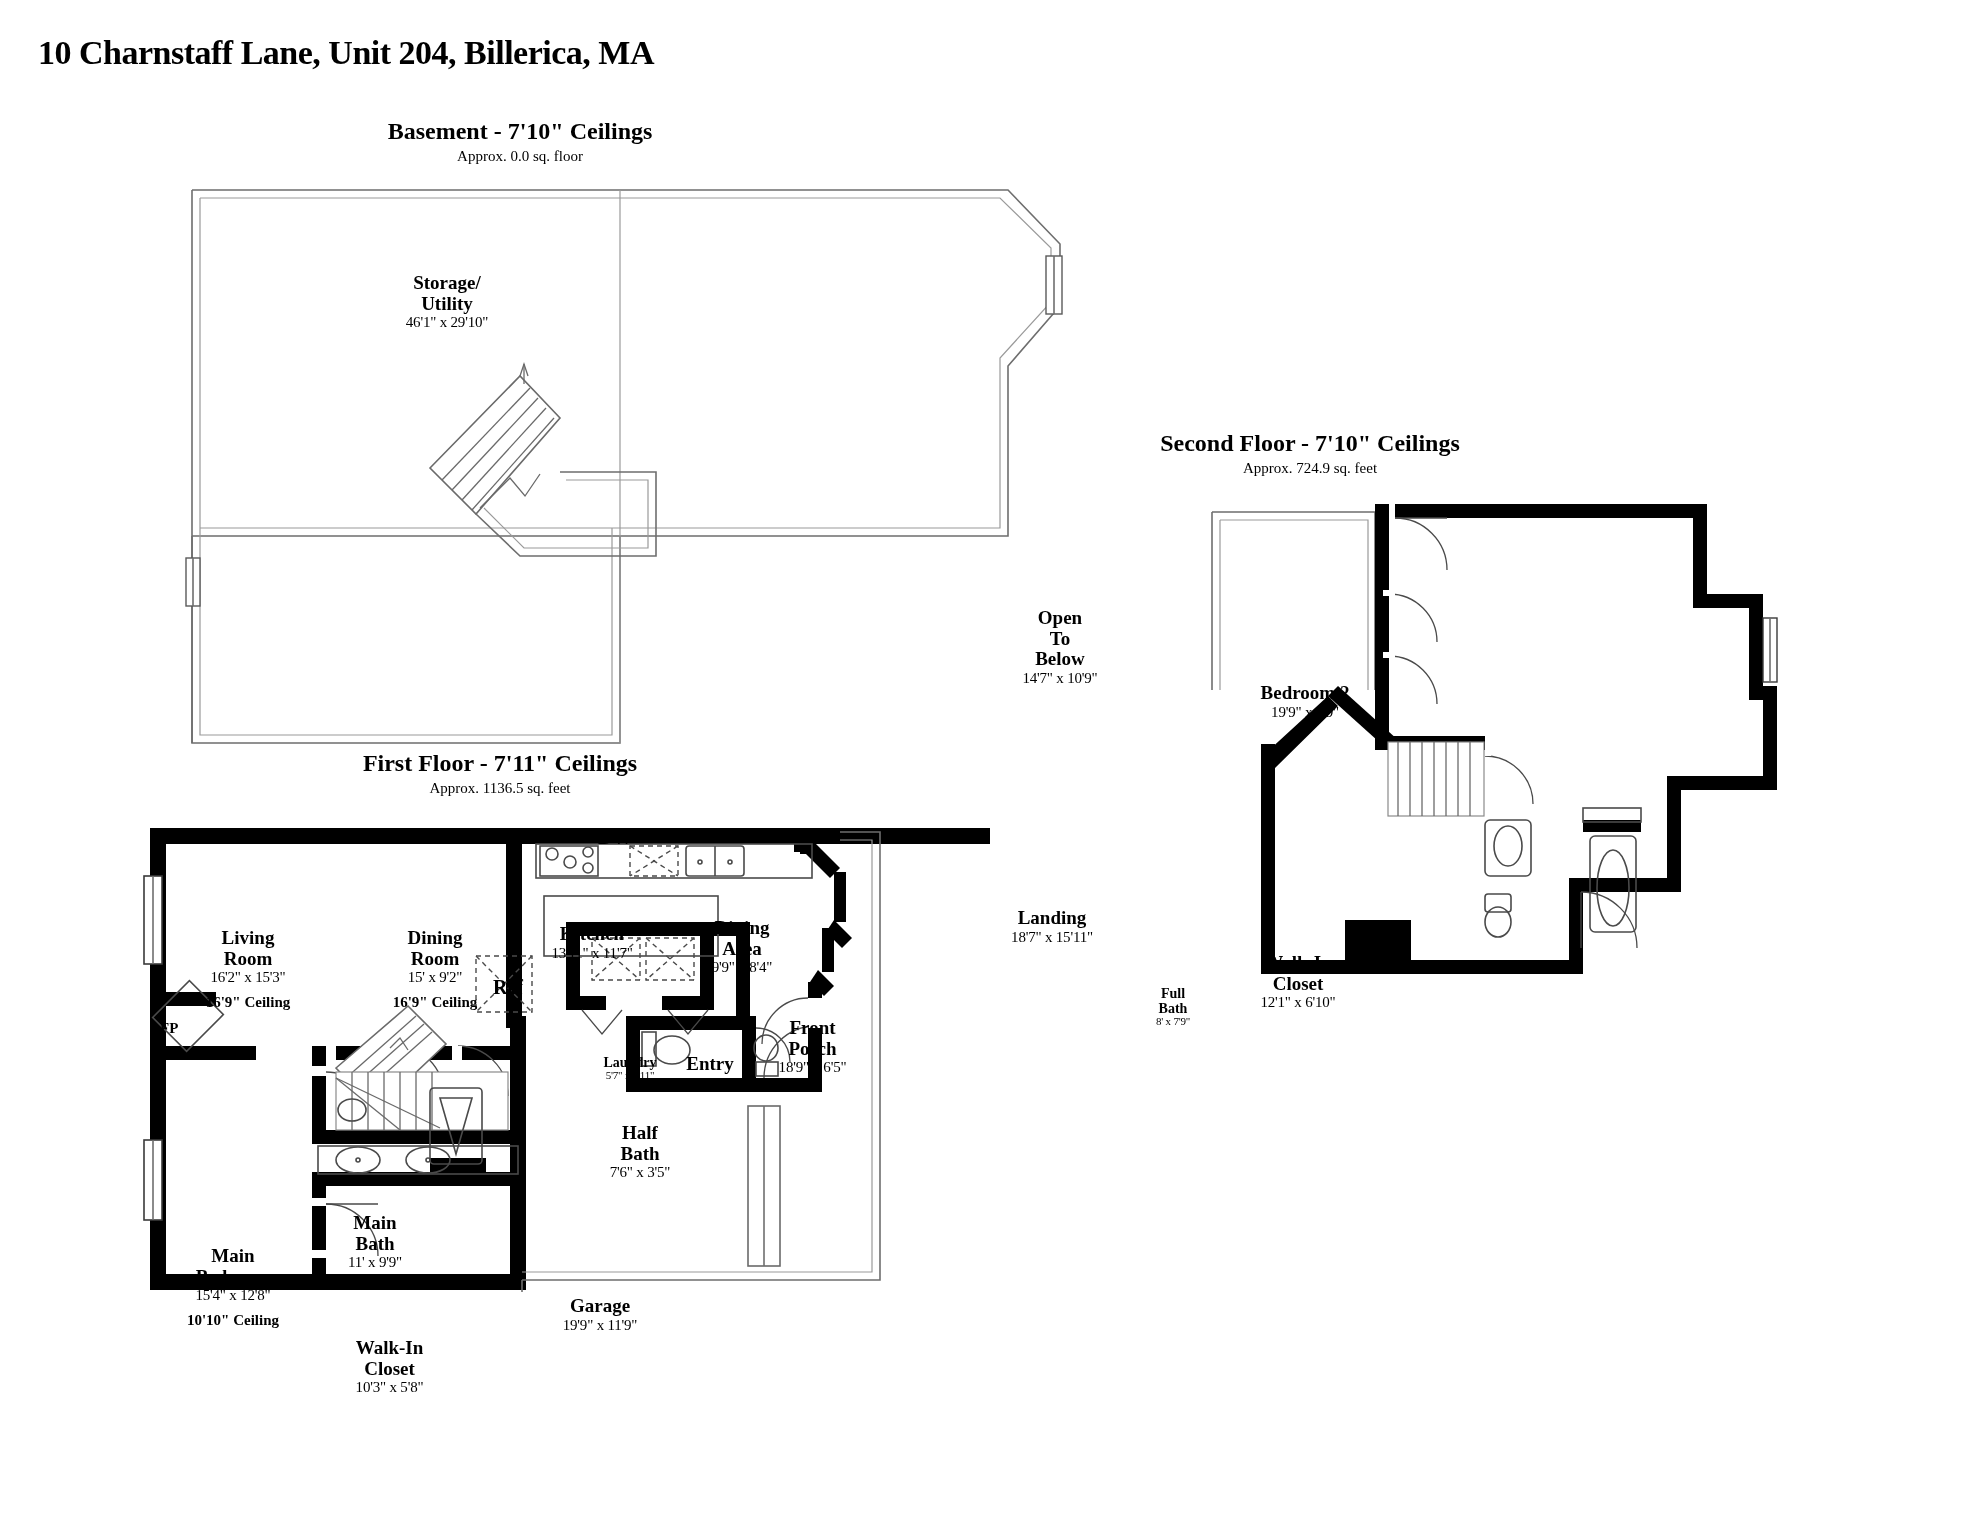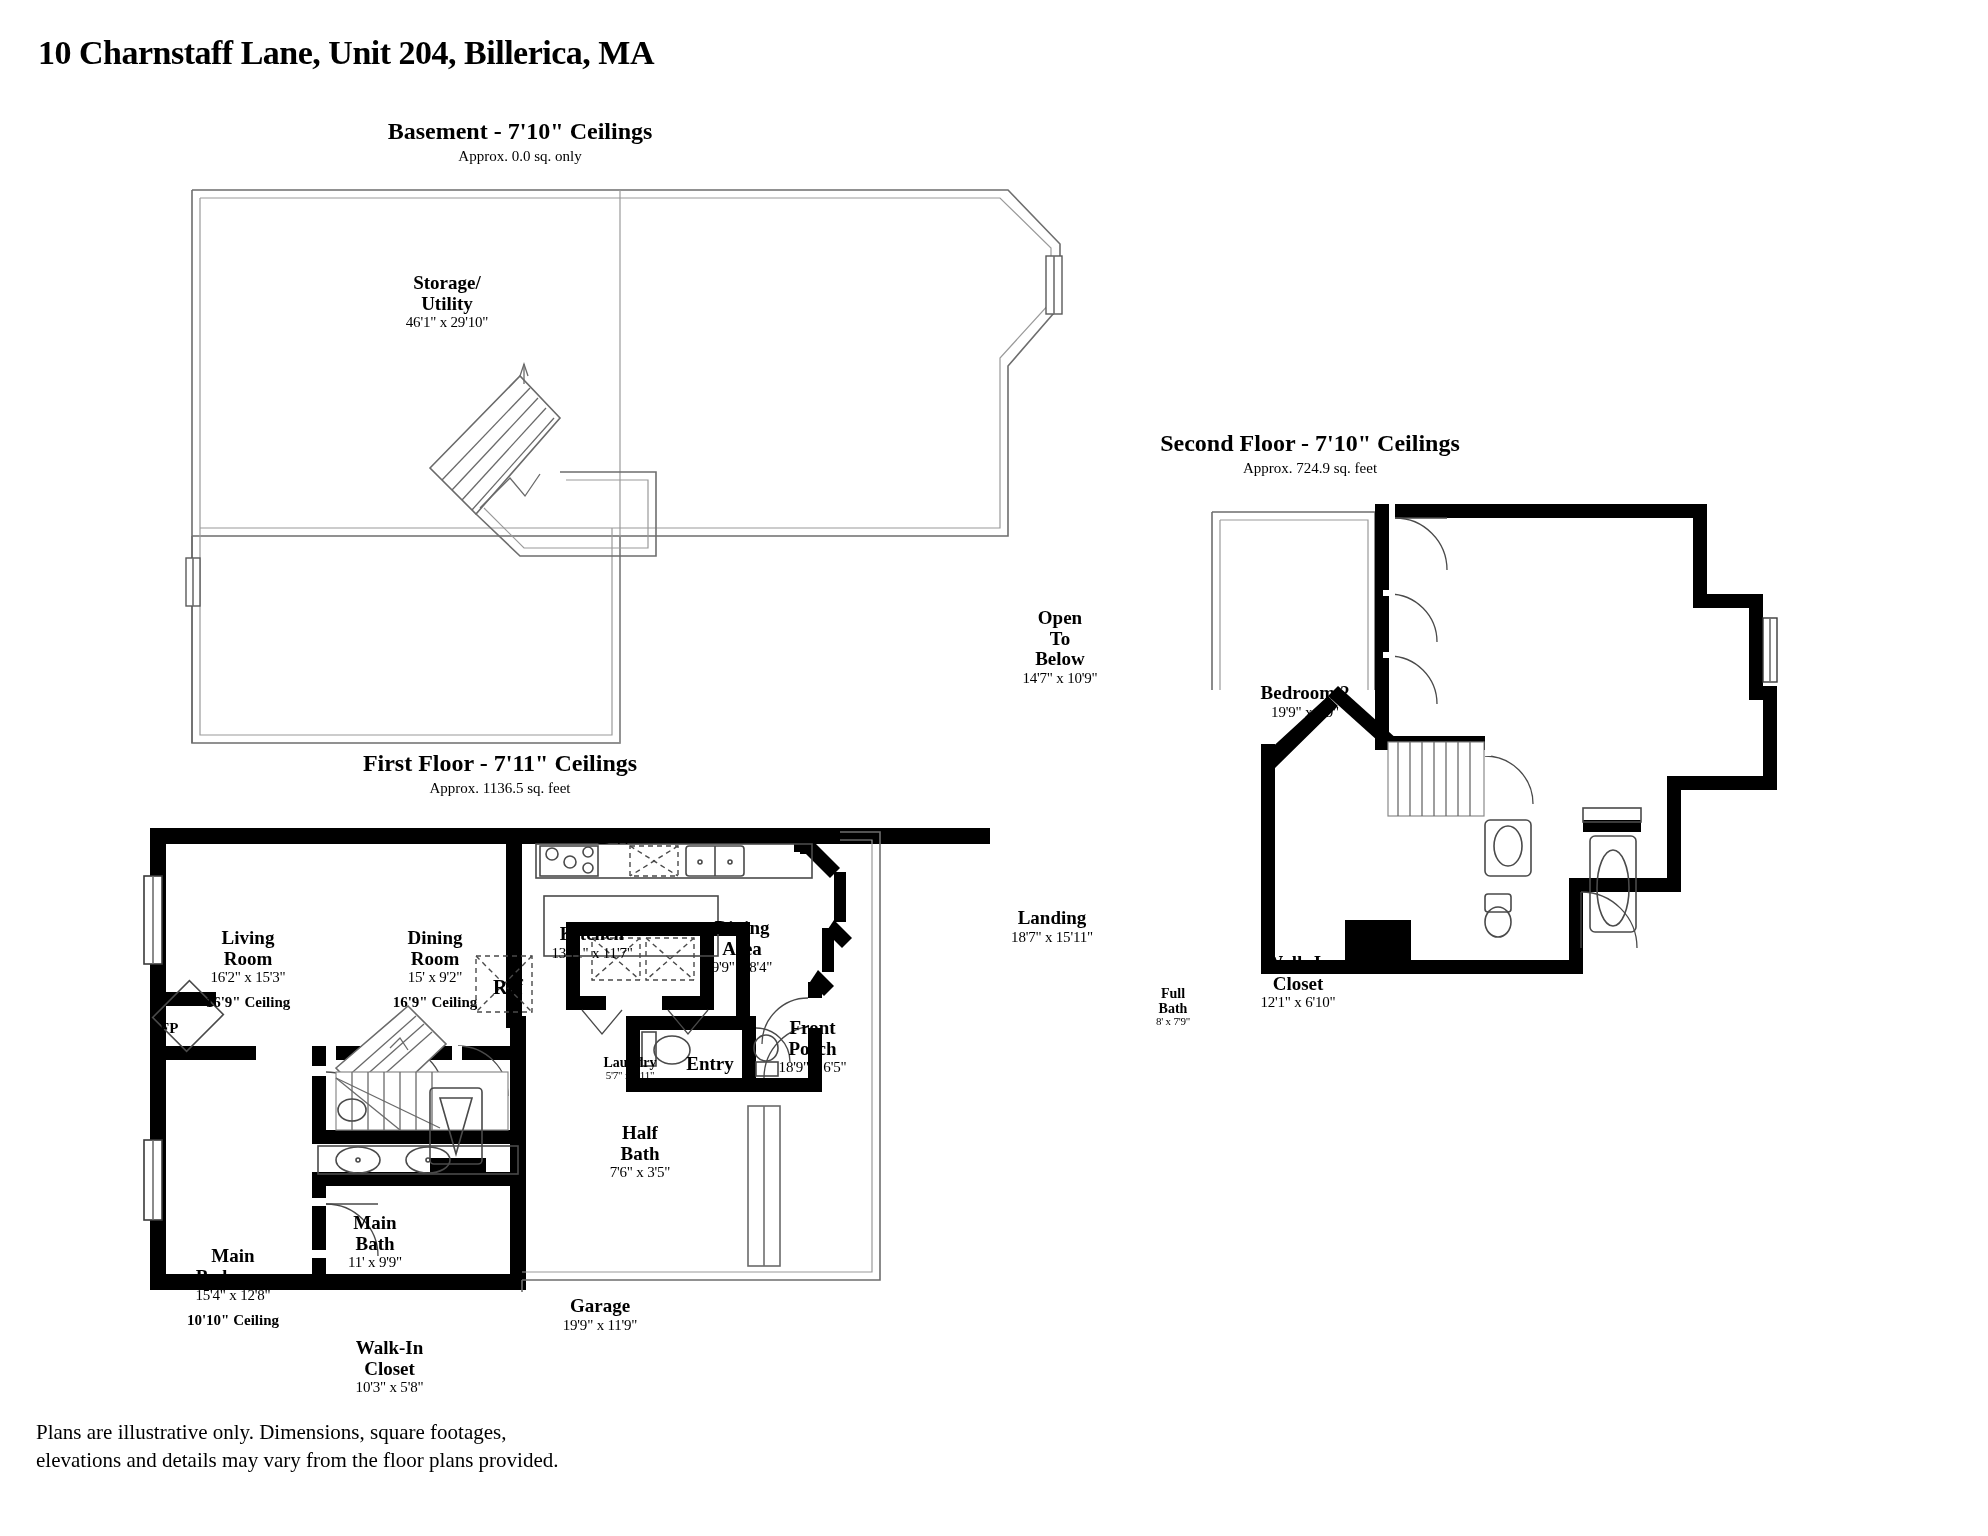--- a/index.html
+++ b/index.html
@@ -54,21 +54,21 @@
 </style>
 </head>
 <body>
 
 <div id="stage">
 
   <div class="abs" id="page-title">10 Charnstaff Lane, Unit 204, Billerica, MA</div>
 
   <div class="abs title-block" style="left:240px;top:118px;width:560px;">
     <div class="plan-title">Basement - 7'10" Ceilings</div>
-    <div class="plan-sub">Approx. 0.0 sq. only</div>
+    <div class="plan-sub">Approx. 0.0 sq. floor</div>
   </div>
 
   <svg class="abs" style="left:180px;top:178px;" width="930" height="620" viewBox="0 0 930 620">
 
     <path class="thin" d="M8,8 L833,8 L880,58 L880,118 L1000,118" style="display:none"></path>
 
     <polyline class="thin" points="12,12 828,12 880,66 880,128 828,188 828,358 12,358"></polyline>
     <polyline class="thin" points="12,12 12,565 440,565 440,358"></polyline>
     <polyline class="thin2" points="20,20 820,20 871,70 871,124 820,180 820,350 20,350"></polyline>
     <polyline class="thin2" points="20,20 20,557 432,557 432,350"></polyline>
@@ -501,16 +501,14 @@
     <div class="rname">Walk-In</div>
     <div class="rname">Closet</div>
     <div class="rdim">10'3" x 5'8"</div>
   </div>
 
   <div class="abs room" style="left:520px;top:1268px;width:160px;">
     <div class="rname">Garage</div>
     <div class="rdim">19'9" x 11'9"</div>
   </div>
 
-  <div class="abs" id="disclaimer">Plans are illustrative only. Dimensions, square footages,
-elevations and details may vary from the floor plans provided.</div>
 
 </div>
 
 </body></html>

